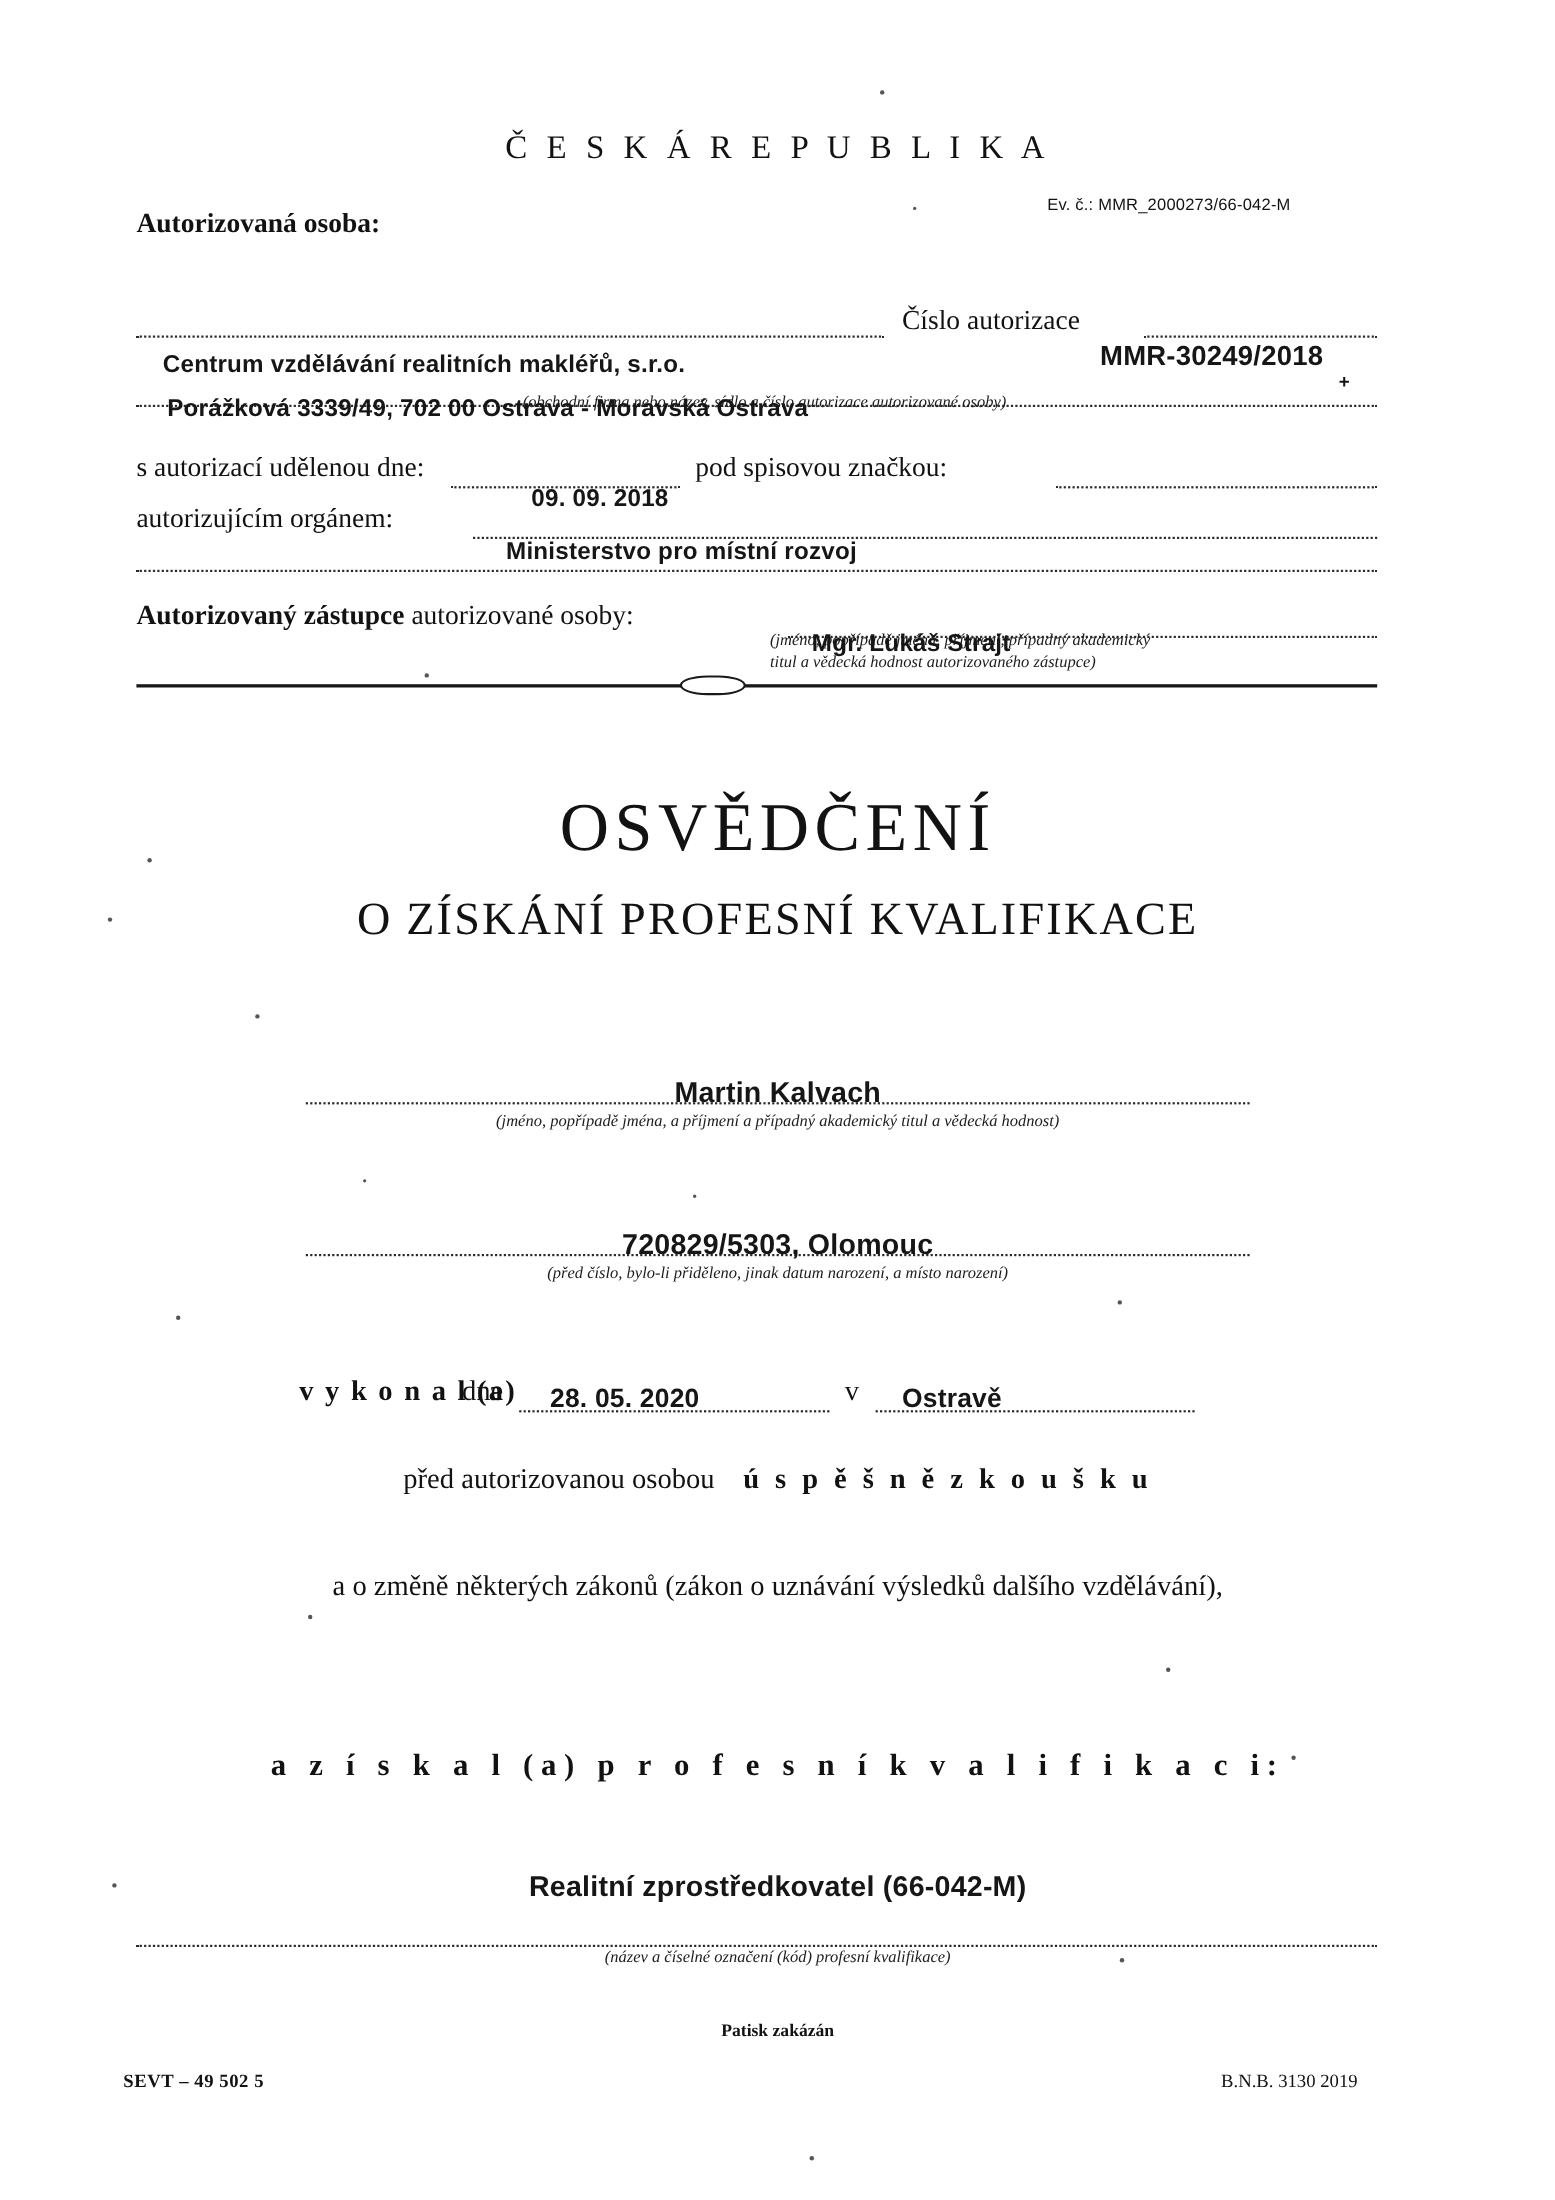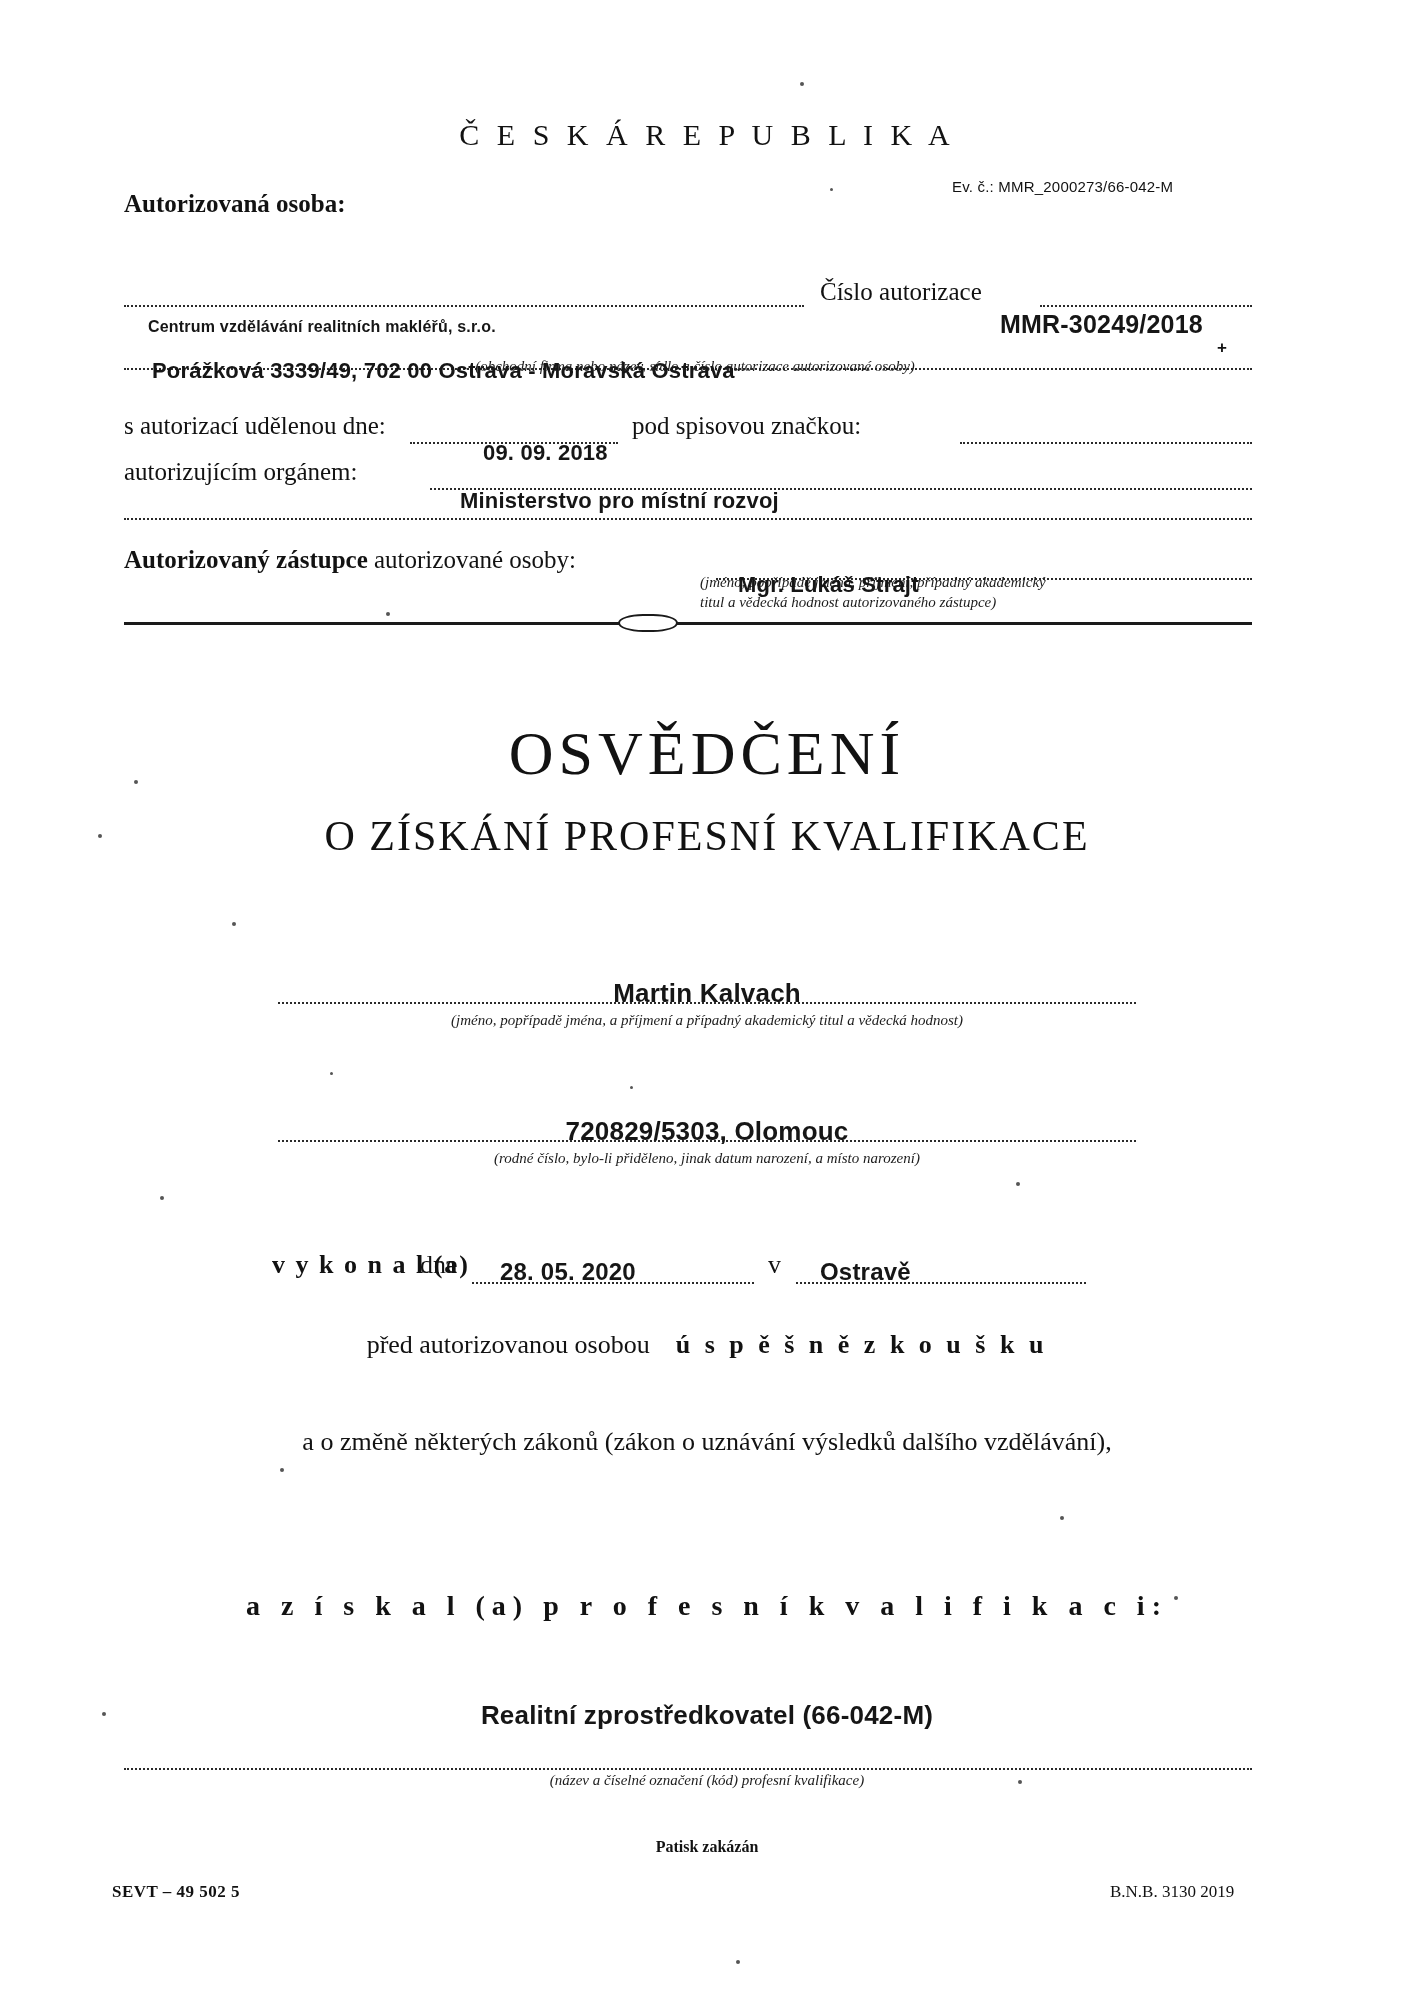--- a/index.html
+++ b/index.html
@@ -63,21 +63,21 @@
   
   #line1-dots-left { top: 305px; left: 124px; width: 680px; }
   #cislo-aut {
     top: 278px; left: 820px;
     font-size: 25px;
     font-family: "Liberation Serif", serif;
   }
   #line1-dots-right { top: 305px; left: 1040px; width: 212px; }
   #company {
     top: 318px; left: 148px;
-    font-size: 16px;
+    font-size: 22px;
     text-align: right;
   }
   #aut-number {
     top: 310px; left: 1000px;
     font-size: 25px;
   }
   #aut-number-plus {
     top: 338px; left: 1217px;
     font-family: "Liberation Sans", sans-serif;
     font-size: 17px;
@@ -334,21 +334,21 @@
 
 <div class="abs serif" id="title-main">OSVĚDČENÍ</div>
 <div class="abs serif" id="title-sub">O ZÍSKÁNÍ PROFESNÍ KVALIFIKACE</div>
 
 <div class="abs dots" id="name-dots"></div>
 <div class="abs hand" id="name-val">Martin Kalvach</div>
 <div class="abs ital" id="name-caption">(jméno, popřípadě jména, a příjmení a případný akademický titul a vědecká hodnost)</div>
 
 <div class="abs dots" id="rc-dots"></div>
 <div class="abs hand" id="rc-val">720829/5303, Olomouc</div>
-<div class="abs ital" id="rc-caption">(rodné číslo, bylo-li přiděleno, jinak datum narození, a místo narození)</div>
+<div class="abs ital" id="rc-caption">(před číslo, bylo-li přiděleno, jinak datum narození, a místo narození)</div>
 
 <div class="abs" id="exec-label">v y k o n a l (a)</div>
 <div class="abs serif" id="exec-dne">dne</div>
 <div class="abs dots" id="exec-dots1"></div>
 <div class="abs hand" id="exec-date">28. 05. 2020</div>
 <div class="abs serif" id="exec-v">v</div>
 <div class="abs dots" id="exec-dots2"></div>
 <div class="abs hand" id="exec-place">Ostravě</div>
 
 <div class="abs serif" id="before-line">

